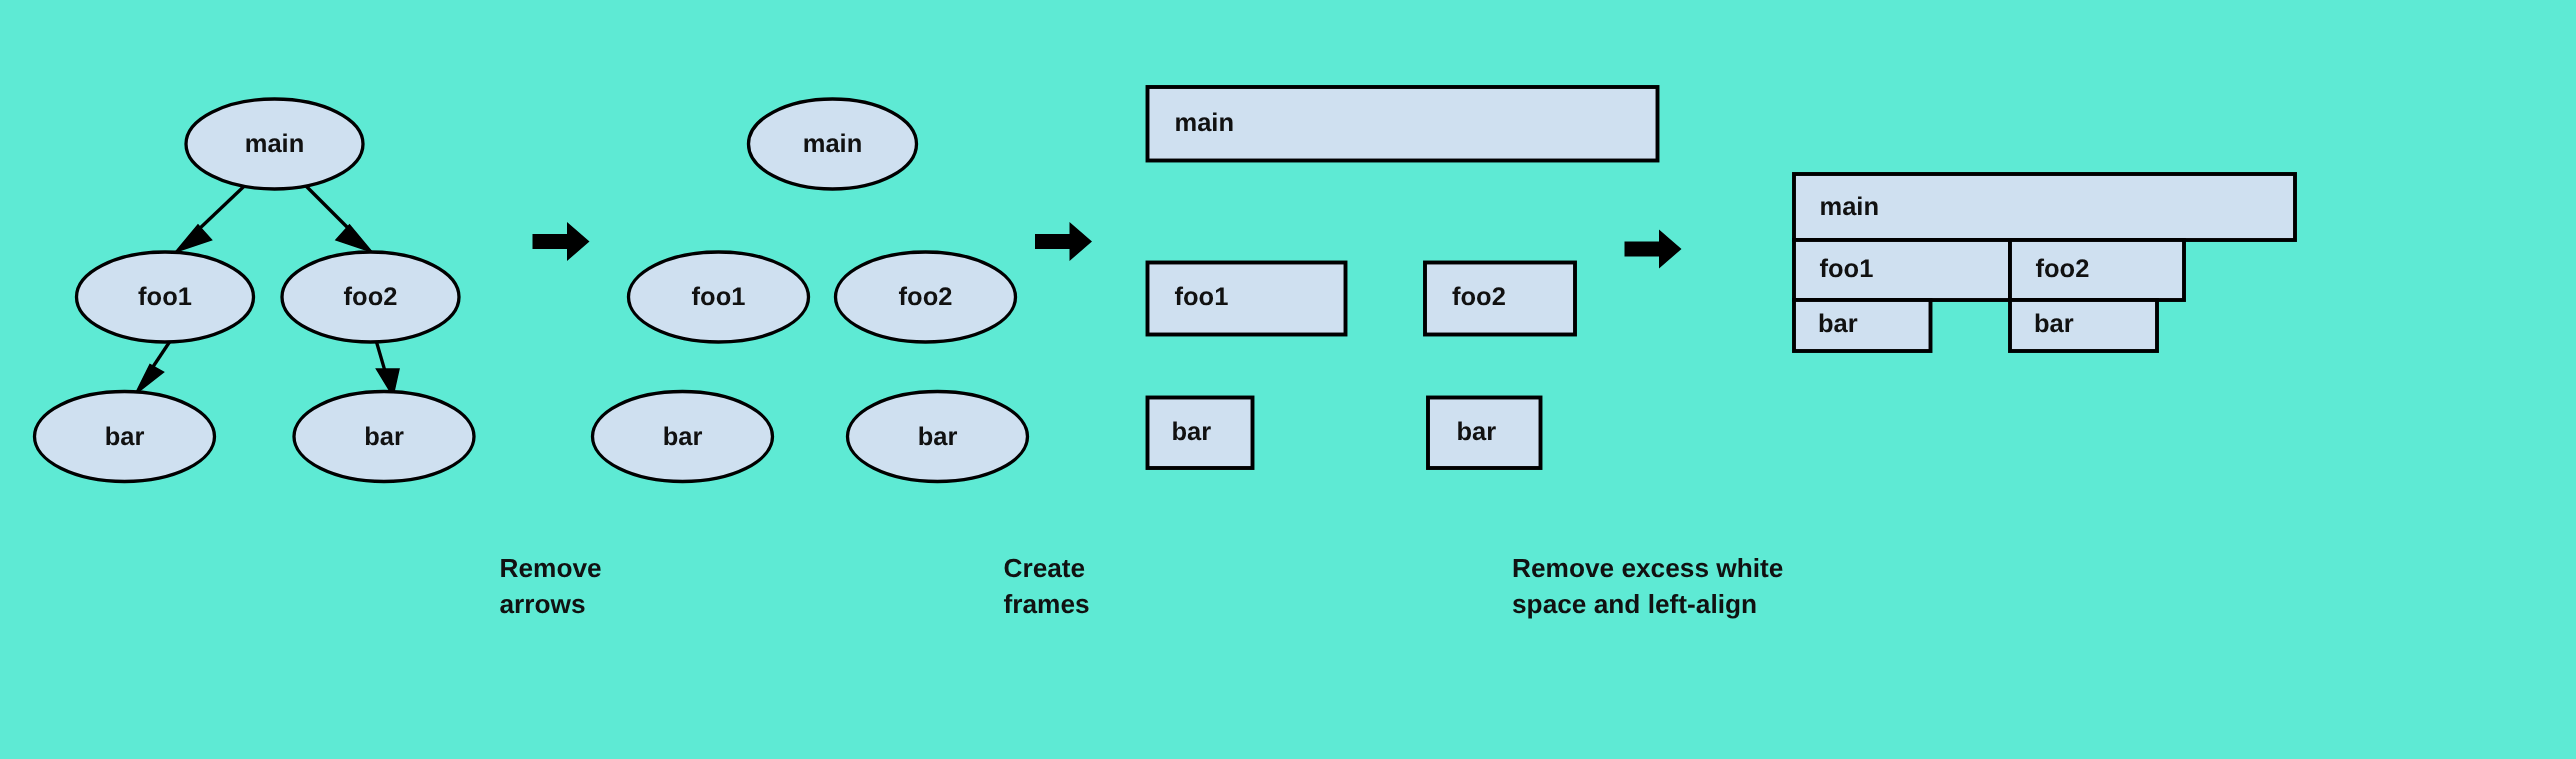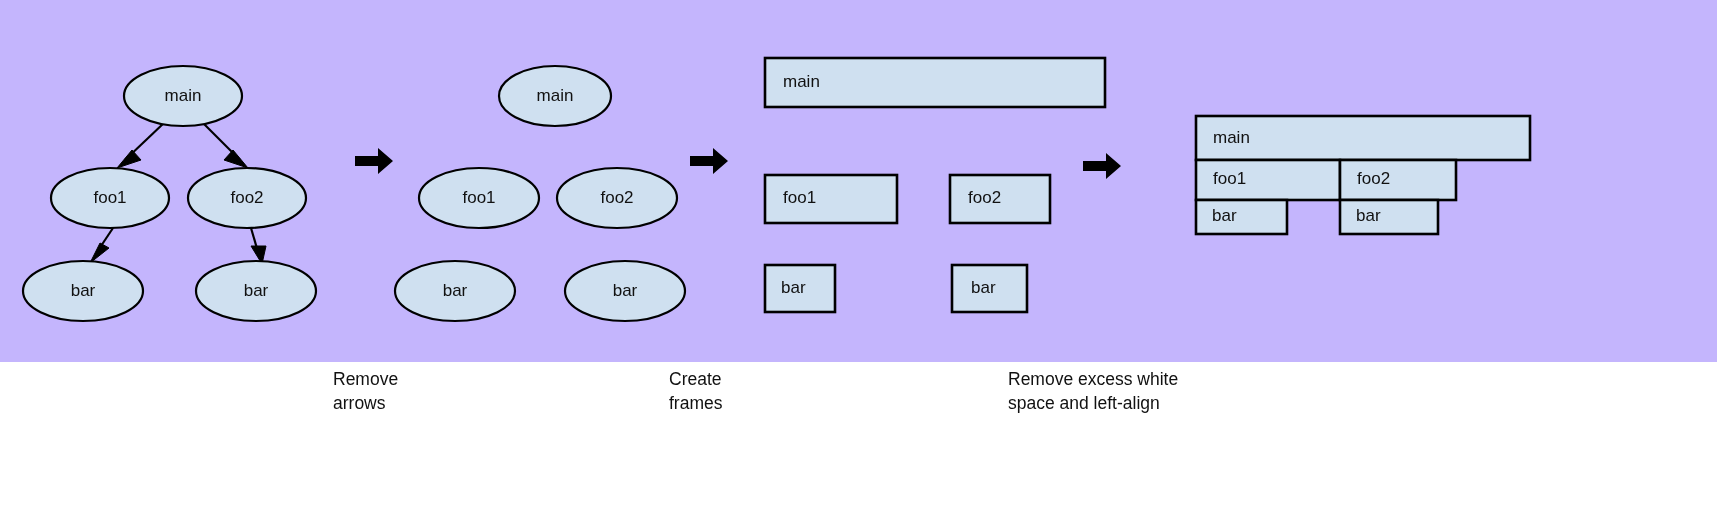--- a/index.html
+++ b/index.html
@@ -9,22 +9,23 @@
   }
   body {
     width: 1717px;
     height: 506px;
     font-family: "Liberation Sans", sans-serif;
     overflow: hidden;
   }
   #diagram-root {
     position: relative;
     width: 1717px;
-    height: 362px;
-    background: #c4b5fd;
+    height: 506px;
+    background: #5eead4;
+    font-weight: bold;
   }
   svg.diagram-canvas {
     display: block;
     width: 1717px;
     height: 506px;
   }
   .node-shape {
     fill: #cfe0f0;
     stroke: #000000;
     stroke-width: 2.2;

